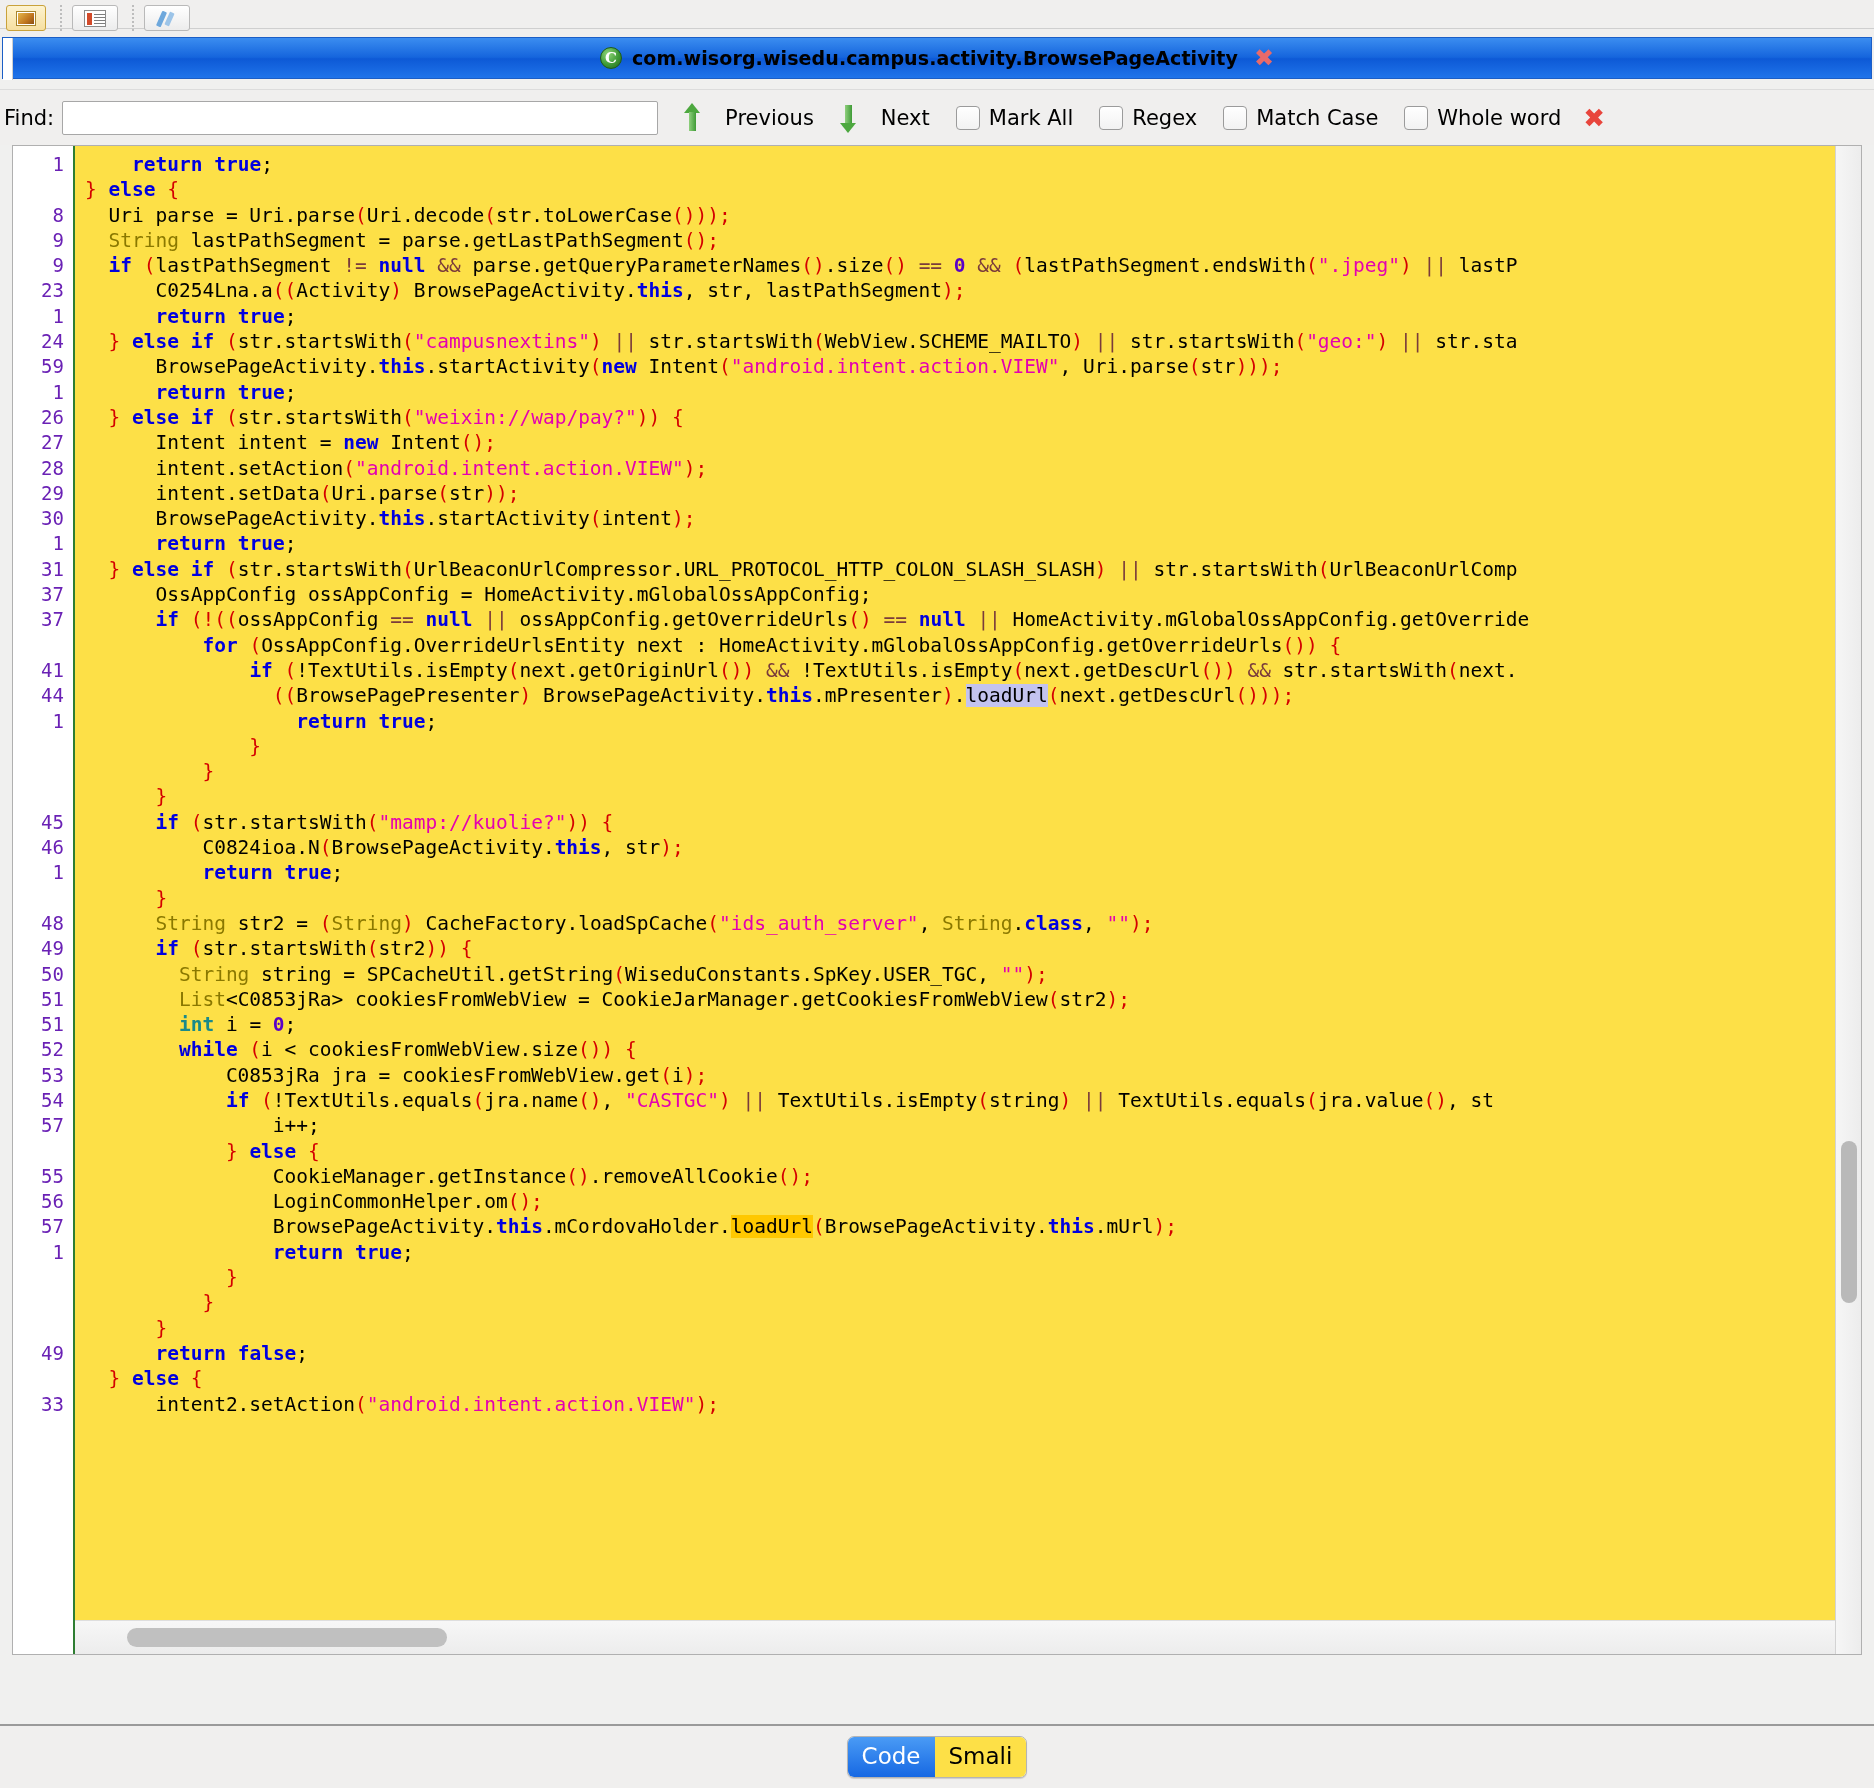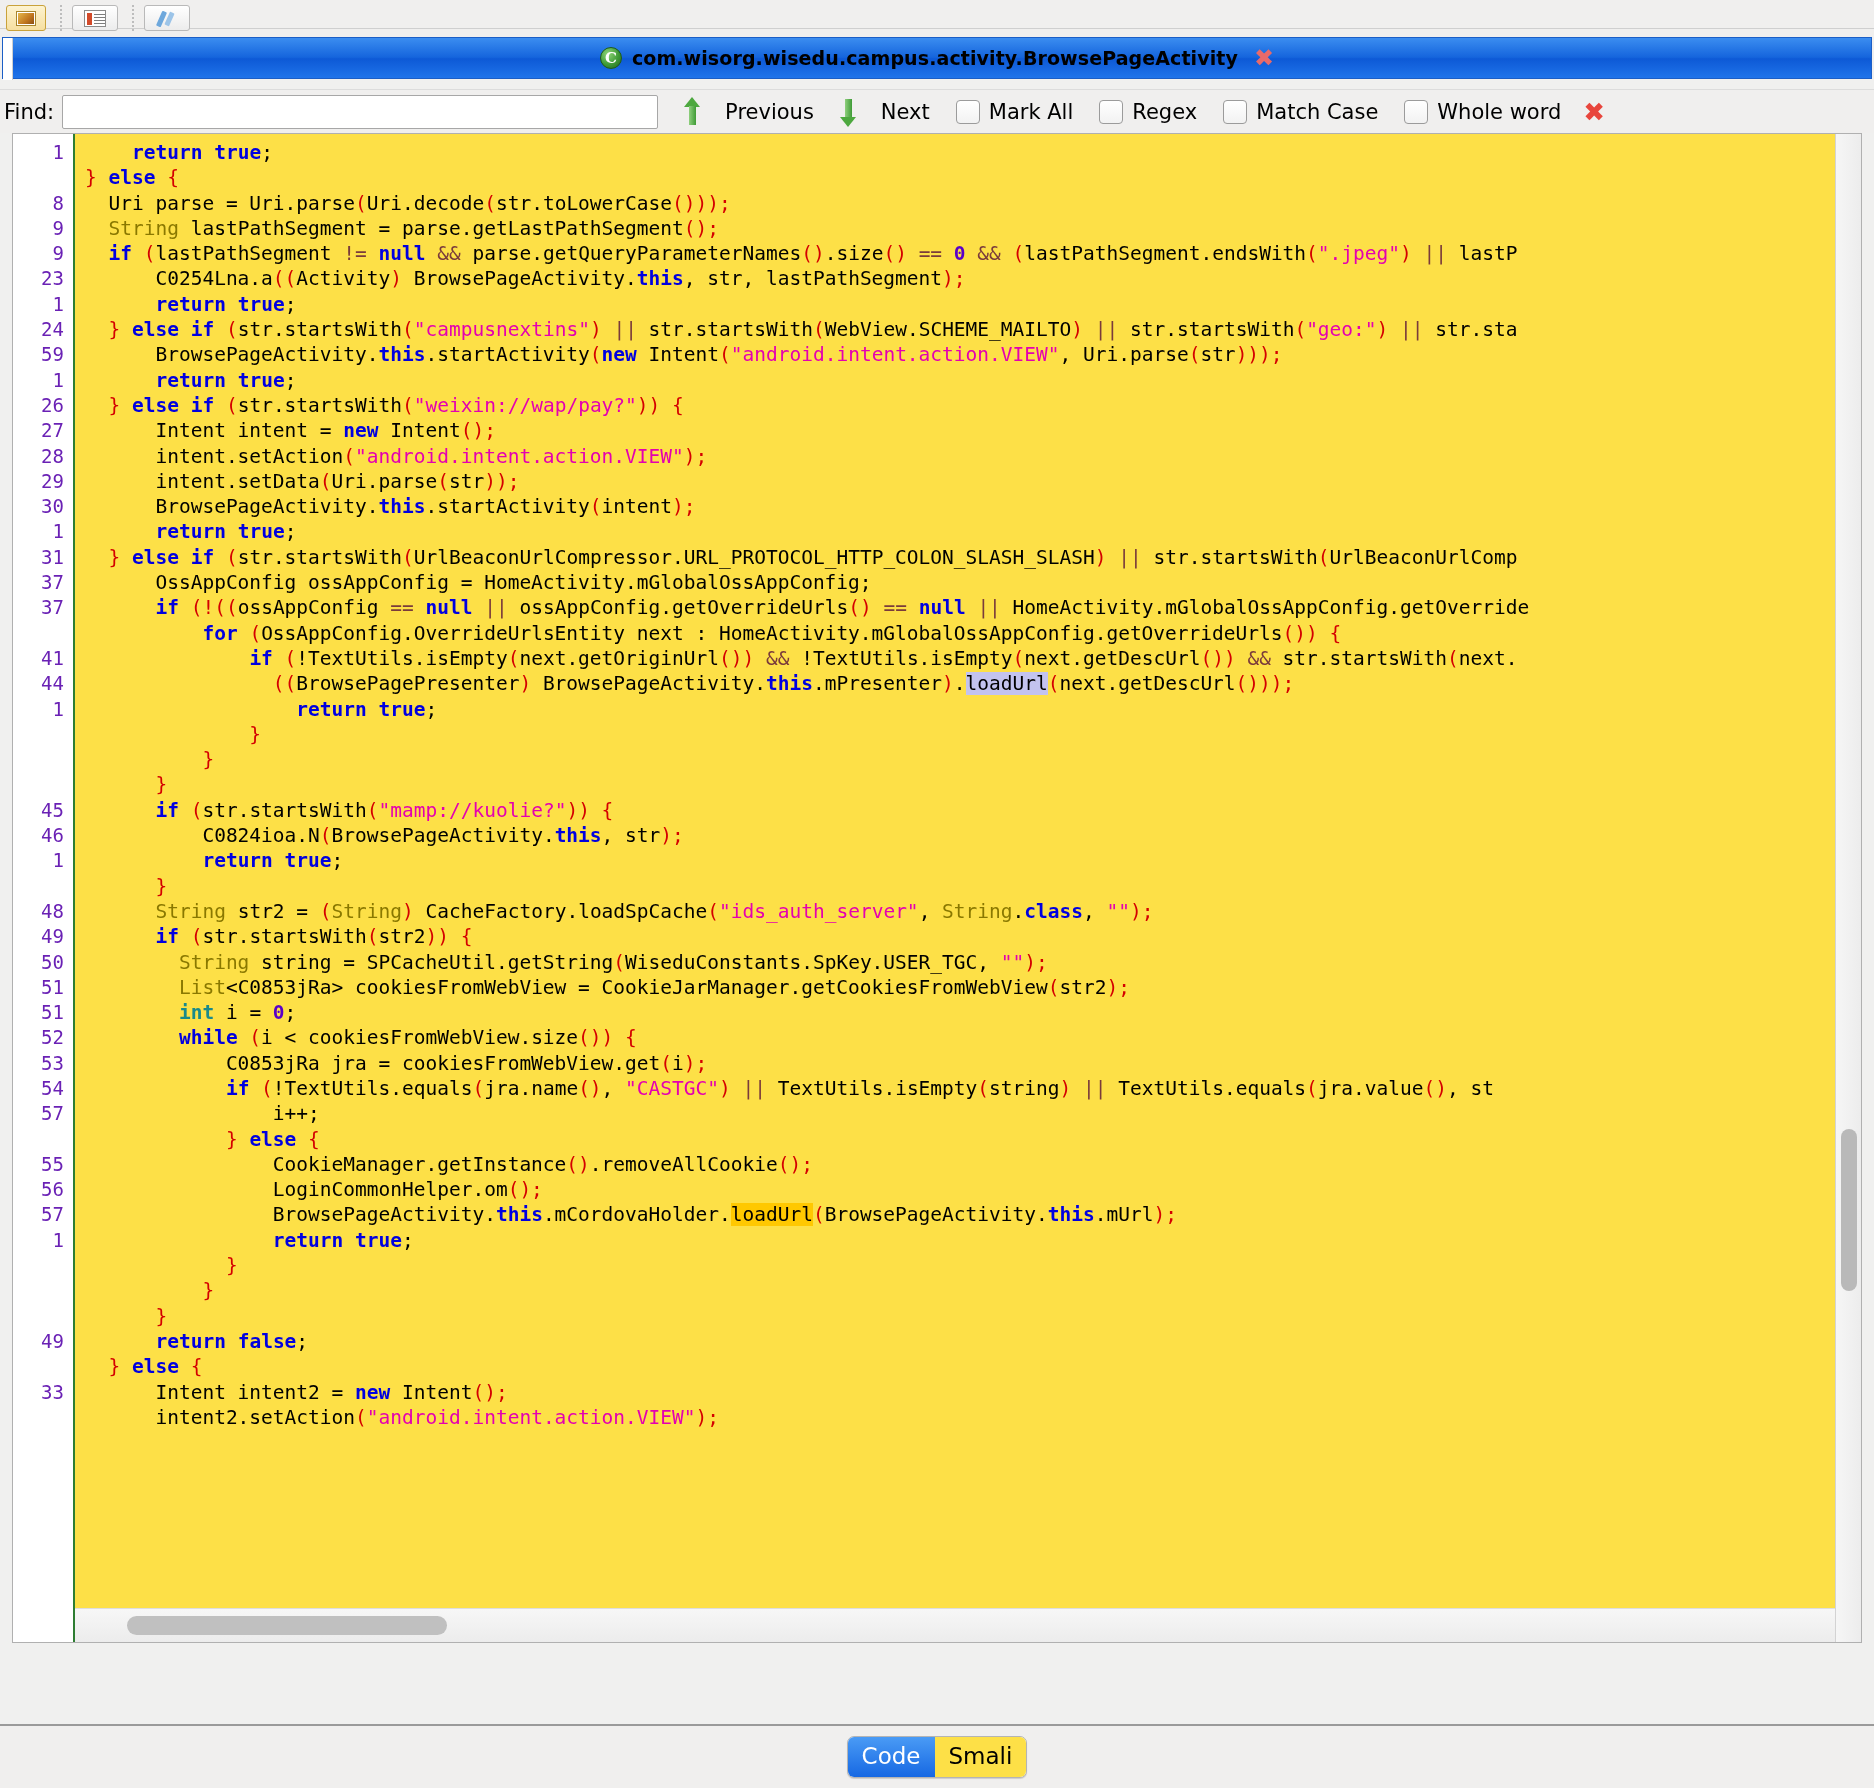--- a/index.html
+++ b/index.html
@@ -62,21 +62,21 @@
     background:radial-gradient(circle at 35% 30%, #8ed47a 0%, #3f9b36 55%, #23651d 100%);
     display:flex;align-items:center;justify-content:center;
     color:#fff;font-weight:bold;font-size:15px;font-family:"DejaVu Serif",serif;
     line-height:1;border:1px solid #1f5c19;
   }
   .title-text { color:#000; font-weight:bold; font-size:19px; font-family:"DejaVu Sans", sans-serif; letter-spacing:.1px;}
   .title-close { color:#e86a6a; font-size:24px; font-weight:bold; line-height:1; margin-left:6px; cursor:pointer;}
 
   
   .findbar {
-    height:44px; margin-top:10px;
+    height:56px; margin-top:10px;
     background:#f0efee;
     border-top:1px solid #dcdcdc;
     display:flex; align-items:center;
     padding:0 10px 0 4px;
     gap:0;
   }
   .find-label { font-size:21px; margin-right:8px; color:#000; }
   .find-input {
     width:596px; height:34px;
     border:1px solid #a7a7a7; background:#fff;
@@ -362,21 +362,20 @@
         <div class="code-line"><span class="pun">            } </span><span class="kw">else</span><span class="pun"> {</span></div>
         <div class="code-line"><span>                CookieManager.getInstance</span><span class="pun">()</span><span>.removeAllCookie</span><span class="pun">();</span></div>
         <div class="code-line"><span>                LoginCommonHelper.om</span><span class="pun">();</span></div>
         <div class="code-line"><span>                BrowsePageActivity.</span><span class="kw">this</span><span>.mCordovaHolder.</span><span class="hl-orange">loadUrl</span><span class="pun">(</span><span>BrowsePageActivity.</span><span class="kw">this</span><span>.mUrl</span><span class="pun">);</span></div>
         <div class="code-line"><span>                </span><span class="kw">return</span><span> </span><span class="kw">true</span><span>;</span></div>
         <div class="code-line"><span class="pun">            }</span></div>
         <div class="code-line"><span class="pun">          }</span></div>
         <div class="code-line"><span class="pun">      }</span></div>
         <div class="code-line"><span>      </span><span class="kw">return</span><span> </span><span class="kw">false</span><span>;</span></div>
         <div class="code-line"><span class="pun">  } </span><span class="kw">else</span><span class="pun"> {</span></div>
-        <div class="code-line"><span>      Intent intent2 = </span><span class="kw">new</span><span> Intent</span><span class="pun">();</span></div>
         <div class="code-line"><span>      intent2.setAction</span><span class="pun">(</span><span class="str">"android.intent.action.VIEW"</span><span class="pun">);</span></div>
       </div>
   </div>
   <div class="vscroll">
     <div class="vthumb"></div>
   </div>
   <div class="hscroll">
     <div class="hthumb"></div>
   </div>
 </div>

